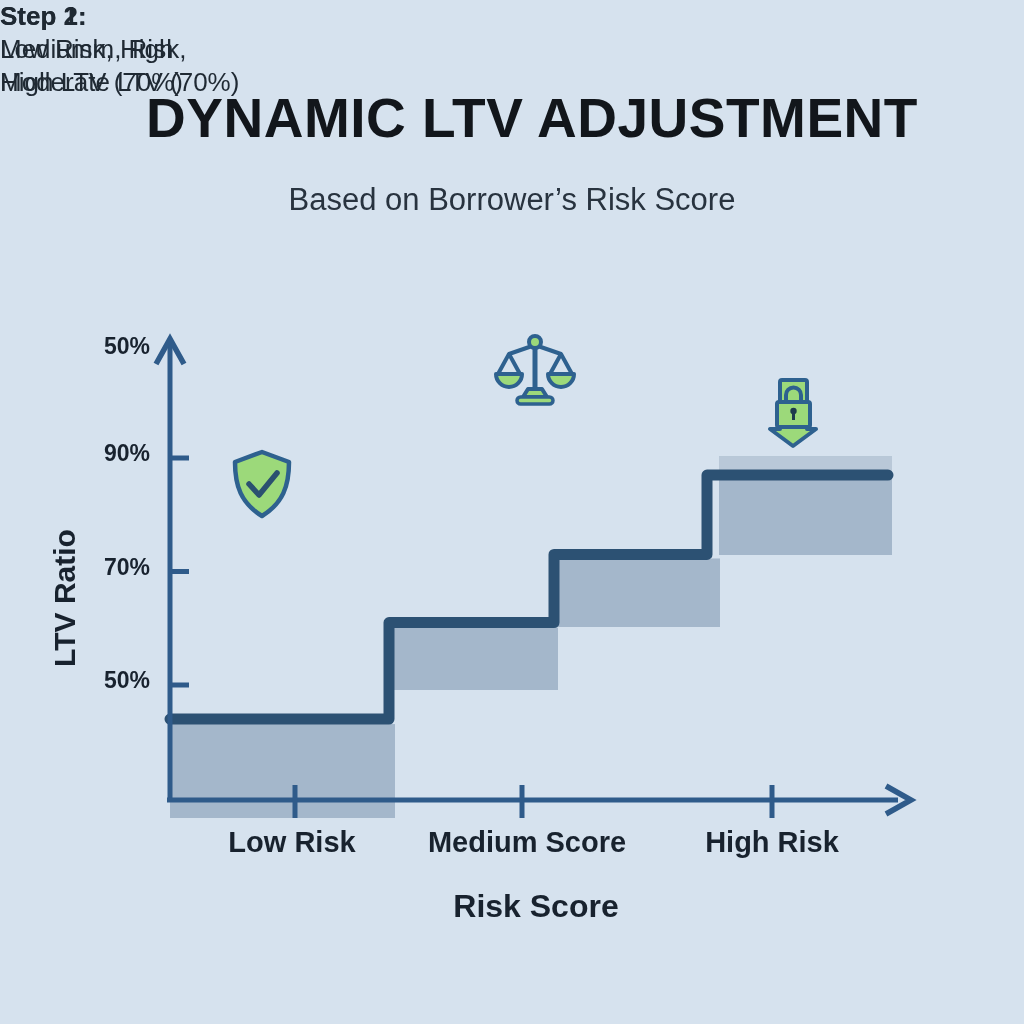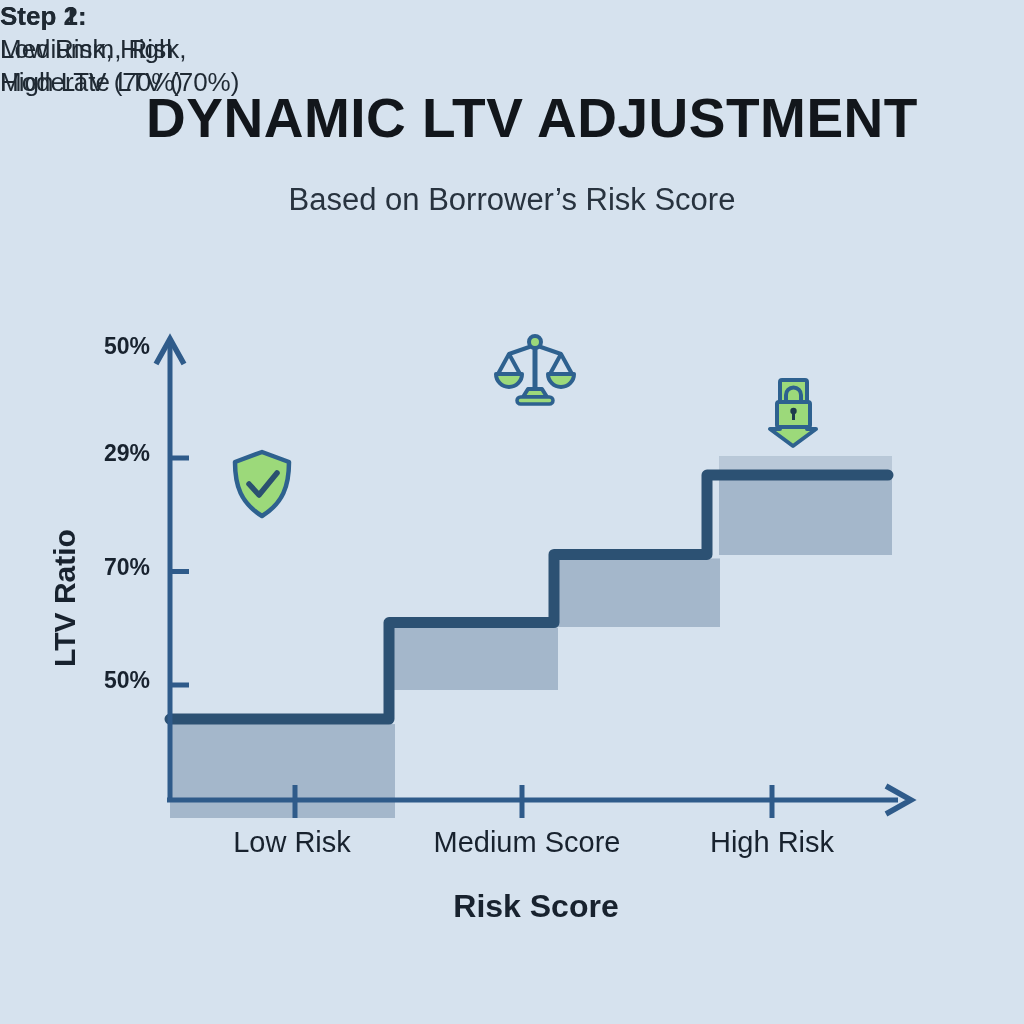--- a/index.html
+++ b/index.html
@@ -25,21 +25,21 @@
     font-size:23px;font-weight:bold;color:var(--text,#18222e);
   }
   .ylab0{top:333px}.ylab1{top:440px}.ylab2{top:554px}.ylab3{top:667px}
   .ytitle{
     position:absolute;left:-34px;top:580px;width:200px;height:36px;text-align:center;
     font-size:30px;font-weight:bold;color:var(--text,#18222e);
     transform:rotate(-90deg);
   }
   .xlab{
     position:absolute;top:826px;width:220px;text-align:center;
-    font-size:29px;font-weight:normal;color:var(--text,#18222e);
+    font-size:29px;font-weight:bold;color:var(--text,#18222e);
   }
   .xlab0{left:182px}.xlab1{left:417px}.xlab2{left:662px}
   .xtitle{
     position:absolute;left:336px;top:888px;width:400px;text-align:center;
     font-size:32px;font-weight:bold;color:var(--text,#18222e);
   }
   .ann{position:absolute;color:#1f2933;font-size:26px;line-height:33px;}
   .ann .head{font-weight:bold;}
   .icon{position:absolute;}
   .icon-shield{left:228px;top:449px;}
@@ -67,21 +67,21 @@
       <line x1="170" y1="685" x2="189" y2="685" stroke="#2f5b8a" stroke-width="5"></line>
       <line x1="295" y1="785" x2="295" y2="818" stroke="#2f5b8a" stroke-width="5"></line>
       <line x1="522" y1="785" x2="522" y2="818" stroke="#2f5b8a" stroke-width="5"></line>
       <line x1="772" y1="785" x2="772" y2="818" stroke="#2f5b8a" stroke-width="5"></line>
     </svg>
 
   <div class="title">DYNAMIC LTV ADJUSTMENT</div>
   <div class="subtitle">Based on Borrower’s Risk Score</div>
 
   <div class="ylab ylab0">50%</div>
-  <div class="ylab ylab1">29%</div>
+  <div class="ylab ylab1">90%</div>
   <div class="ylab ylab2">70%</div>
   <div class="ylab ylab3">50%</div>
   <div class="ytitle">LTV Ratio</div>
 
   <div class="xlab xlab0">Low Risk</div>
   <div class="xlab xlab1">Medium Score</div>
   <div class="xlab xlab2">High Risk</div>
   <div class="xtitle">Risk Score</div>
 
   <svg class="icon icon-shield" width="68" height="70" viewBox="0 0 68 70">

